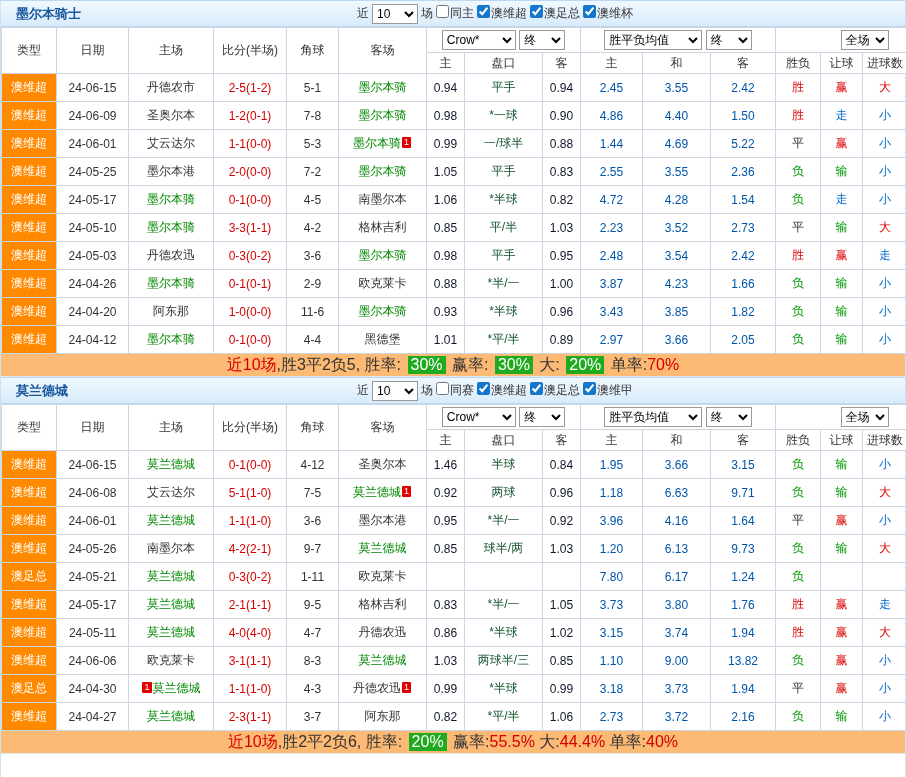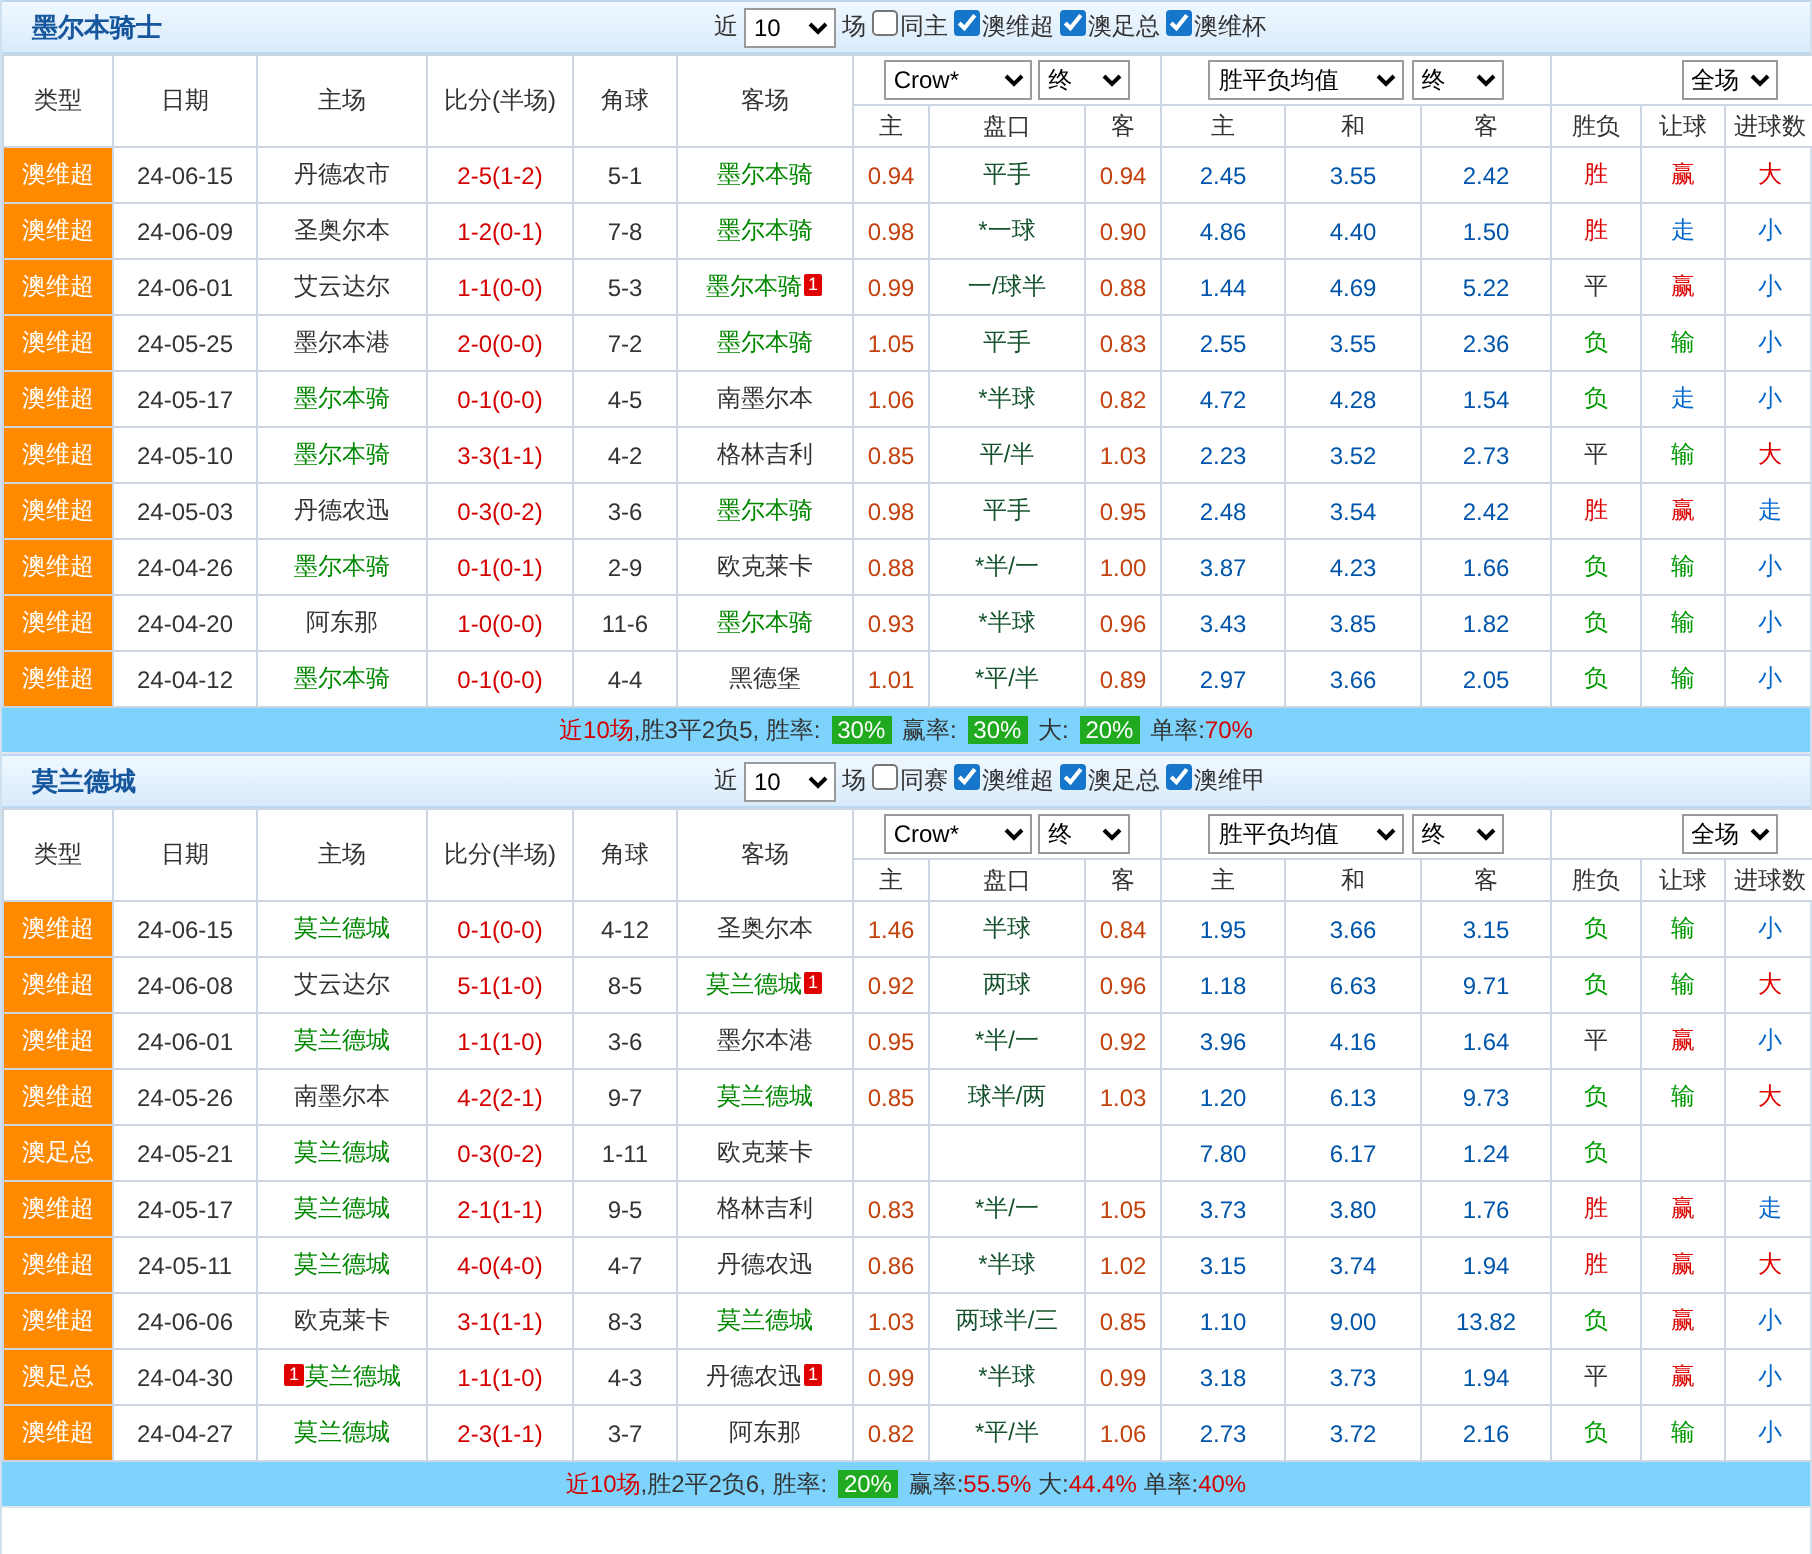--- a/index.html
+++ b/index.html
@@ -59,33 +59,33 @@
   .grid thead th { background: #fff; color: #333; font-weight: normal; }
   tr.h1 th { height: 25px; }
   tr.h2 th { height: 21px; }
   .grid tbody td { height: 28px; }
   td.type { background: #ff8a00; color: #fff; }
   .team { color: #333; cursor: pointer; text-decoration: none; }
   .team.focus { color: #008800; }
   td.score { color: #d40000; }
   td.corner { color: #333; }
   td.date { color: #333; }
-  td.odds { color: #c2410c; }
+  td.odds { color: #0f172a; }
   td.hc { color: #14532d; }
   td.avg { color: #0055aa; }
   .badge1 {
     display: inline-block; background: #e00000; color: #fff;
     font-size: 9px; line-height: 11px; padding: 0 2px; margin: 0 1px;
     vertical-align: 2px; border-radius: 1px;
   }
 
   
   .summary {
     height: 23px; display: flex; align-items: center; justify-content: center;
-    font-size: 12px; background: #7dd3fc; border-bottom: 1px solid #e2e8ef;
+    font-size: 16px; background: #fdba74; border-bottom: 1px solid #e2e8ef;
   }
   .summary span { white-space: pre; }
   .pct-badge { background: #1faa1f; color: #fff; padding: 0 3px; margin: 0 2px; }
   .red-text { color: #d40000; }
   .plain-seg { color: #333; }
 </style>
 </head>
 <body>
 
 <div class="window">
@@ -467,21 +467,21 @@
           <td class="avg">3.15</td>
           <td class="res" style="color: rgb(0, 153, 0);">负</td>
           <td class="res" style="color: rgb(0, 153, 0);">输</td>
           <td class="res" style="color: rgb(0, 102, 204);">小</td>
         </tr>
         <tr class="match-row">
           <td class="type">澳维超</td>
           <td class="date">24-06-08</td>
           <td class="teamcell"><span class="team">艾云达尔</span></td>
           <td class="score">5-1(1-0)</td>
-          <td class="corner">8-5</td>
+          <td class="corner">7-5</td>
           <td class="teamcell"><span class="team focus">莫兰德城</span><span class="badge1">1</span></td>
           <td class="odds">0.92</td>
           <td class="hc">两球</td>
           <td class="odds">0.96</td>
           <td class="avg">1.18</td>
           <td class="avg">6.63</td>
           <td class="avg">9.71</td>
           <td class="res" style="color: rgb(0, 153, 0);">负</td>
           <td class="res" style="color: rgb(0, 153, 0);">输</td>
           <td class="res" style="color: rgb(221, 0, 0);">大</td>

